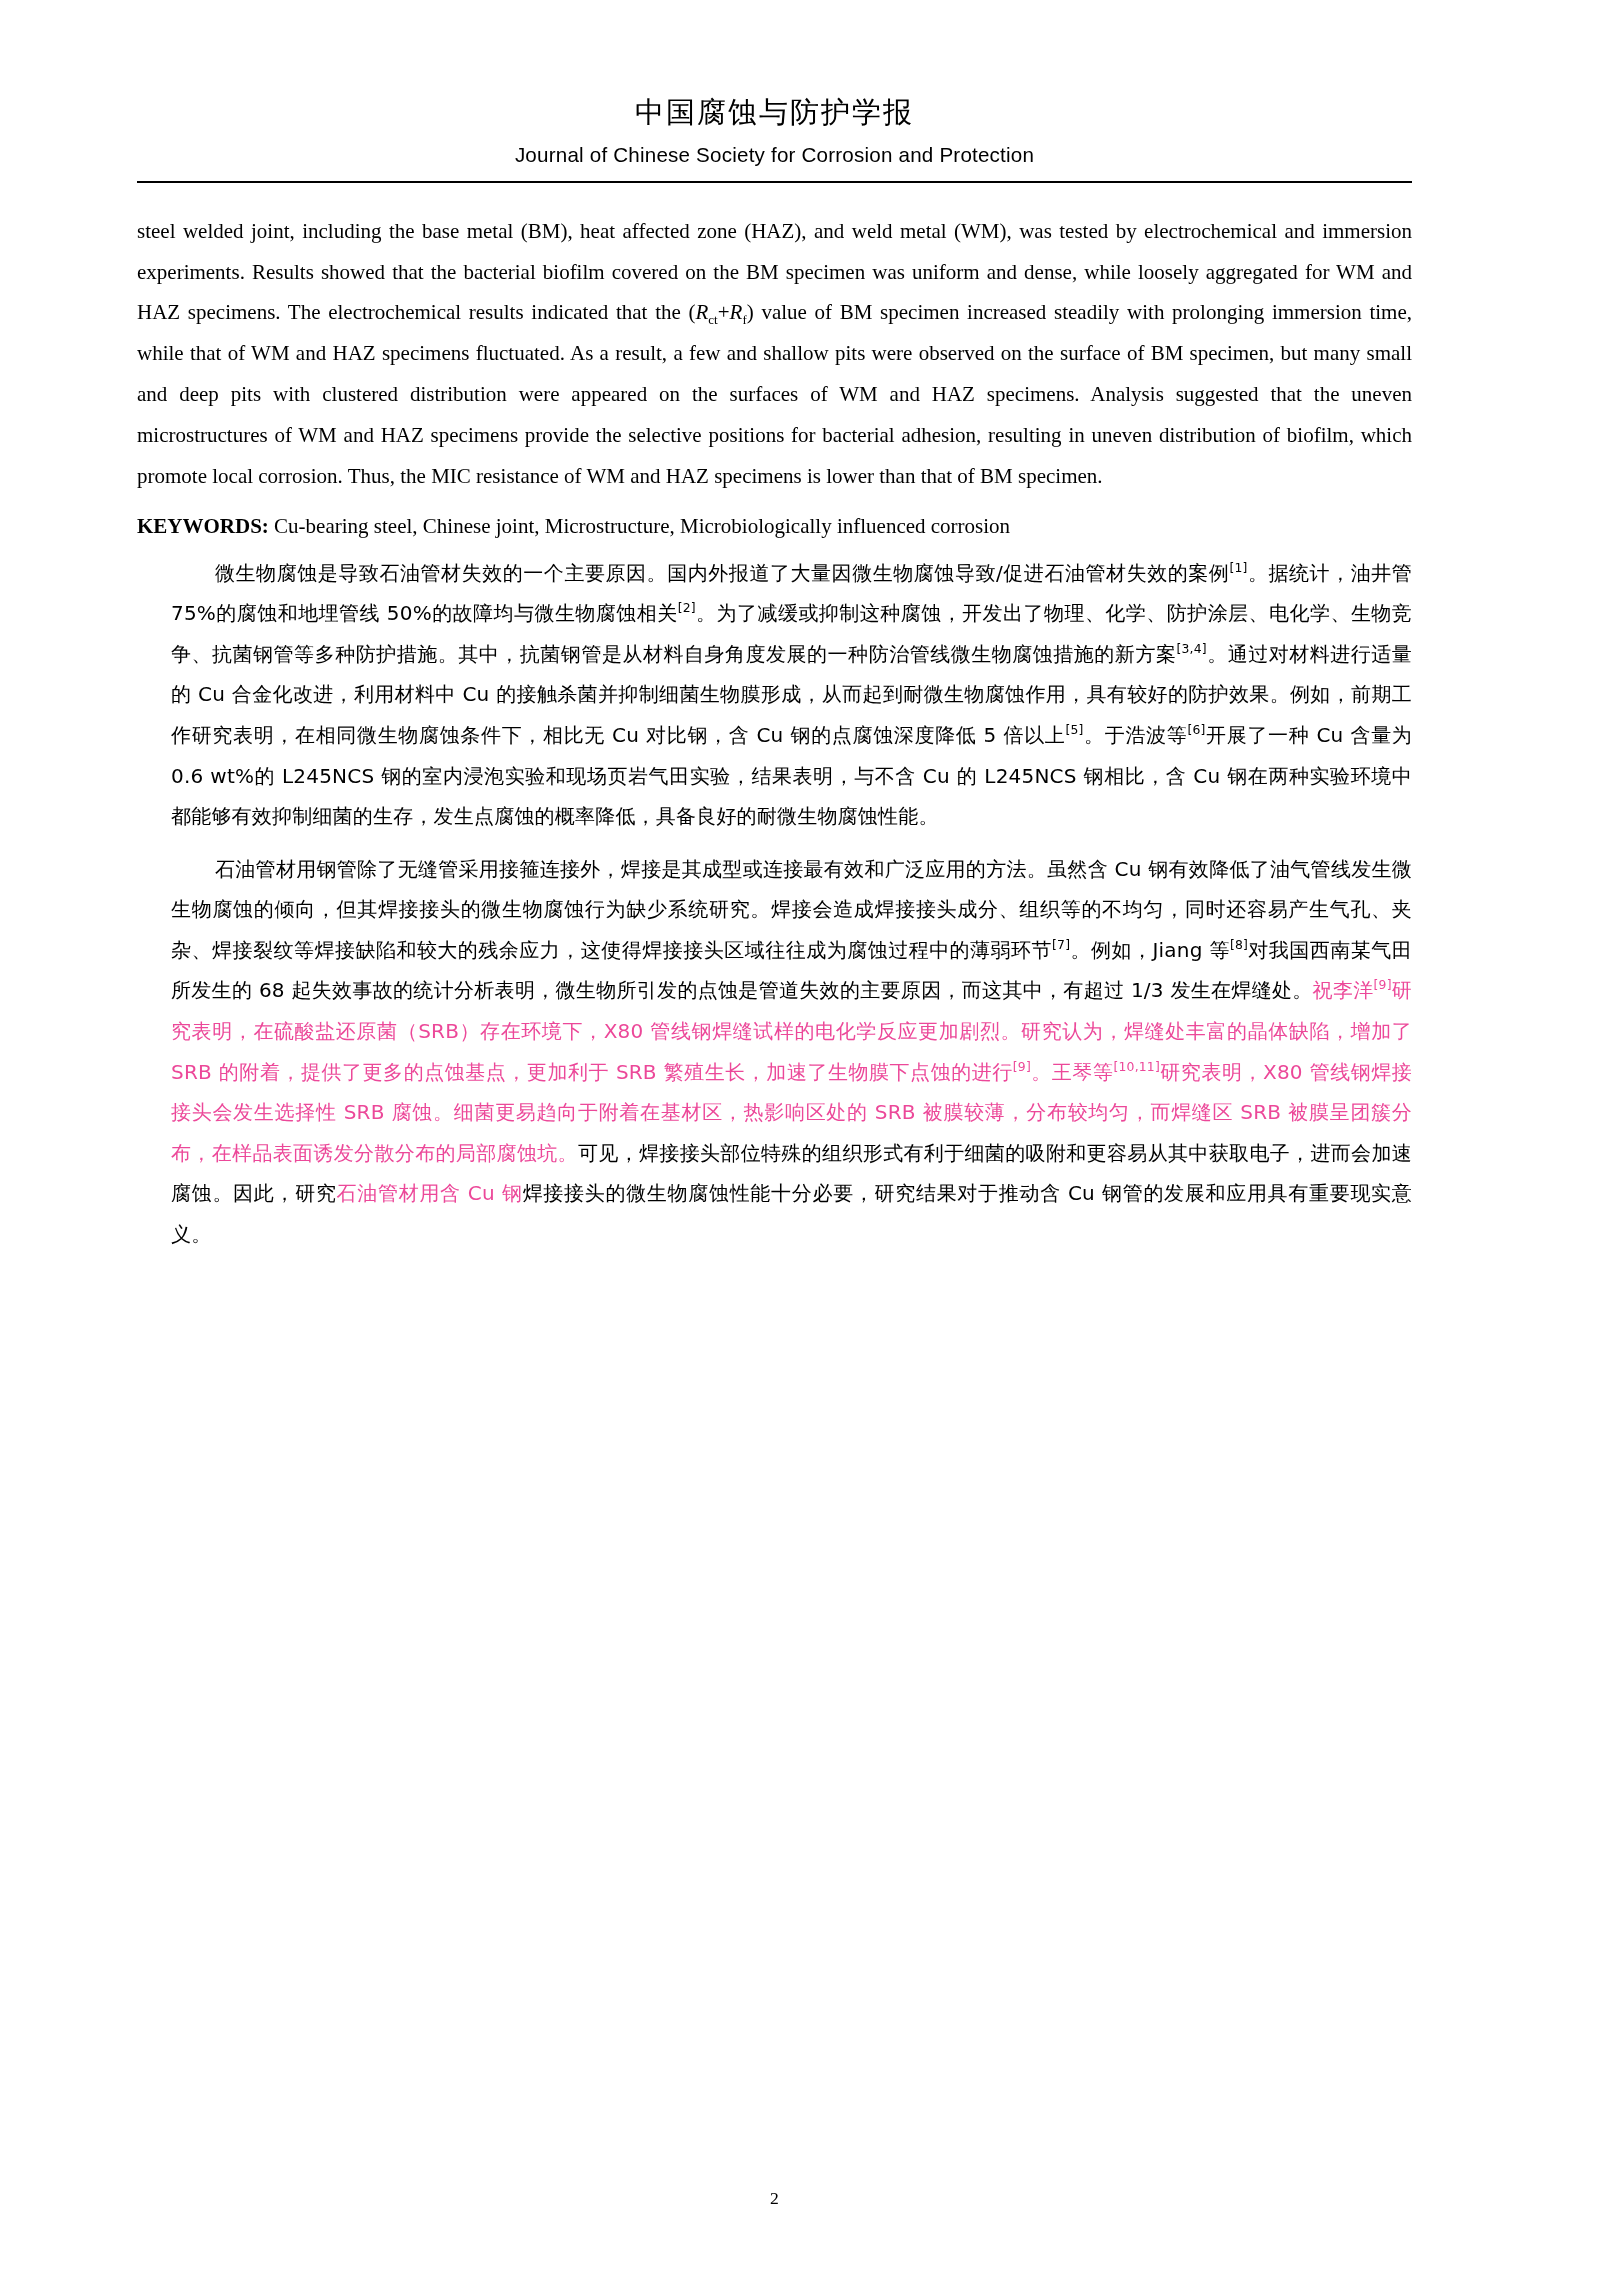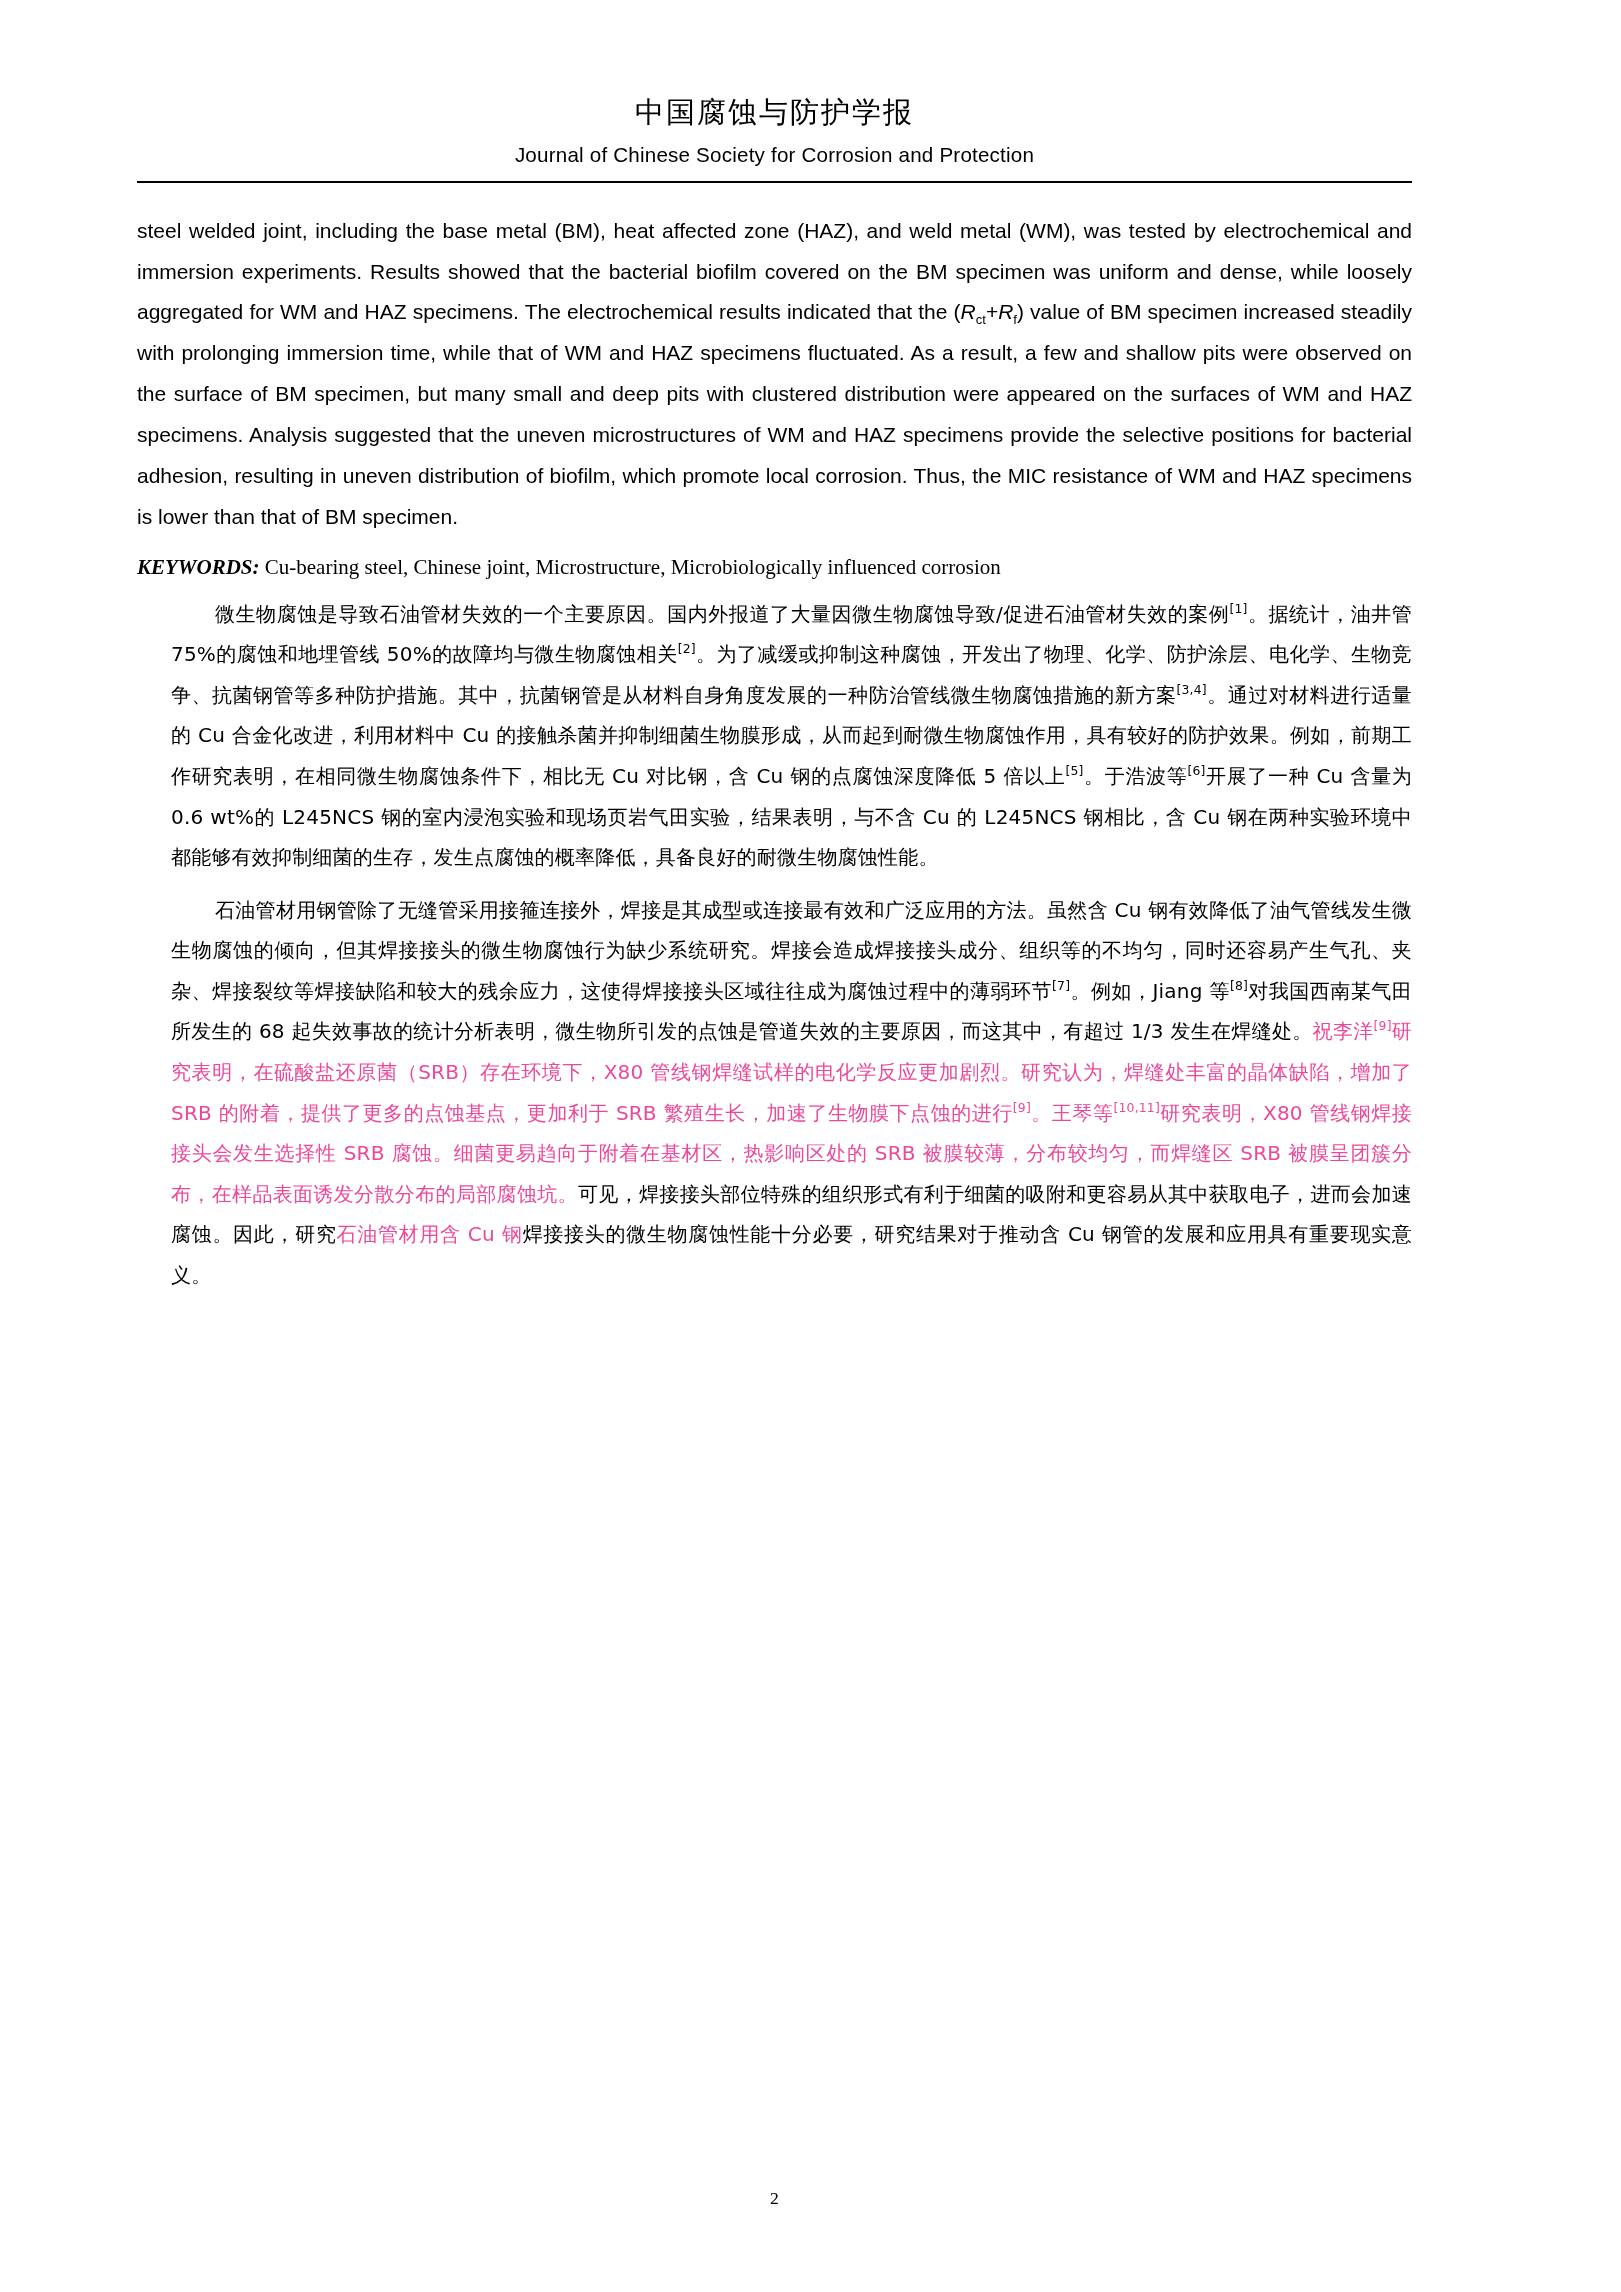--- a/index.html
+++ b/index.html
@@ -42,39 +42,38 @@
     border-bottom: 2.5px solid #000;
   }
   .content {
     margin: 0 137px;
     padding-top: 27.4px;
   }
   p {
     margin: 0;
   }
   .abstract-body p {
-    font-family: Liberation Sans, sans-serif;
+    font-family: Liberation Serif, serif;
     font-size: 21px;
     line-height: 1.95;
     text-align: justify;
     text-justify: inter-word;
   }
   .abstract-body {
     margin-bottom: 5.9px;
   }
   .keywords {
     font-size: 21px;
     line-height: 1.9;
     margin-top: 9.8px;
     margin-bottom: 5.9px;
     text-align: left;
   }
   .keywords b {
     font-weight: bold;
-    font-style: italic;
   }
   .cn {
     font-family: "DejaVu Sans", sans-serif;
     font-size: 20px;
     line-height: 2.03;
     text-align: justify;
     text-justify: inter-ideograph;
     letter-spacing: 0.2px;
   }
   .cn.indent {

